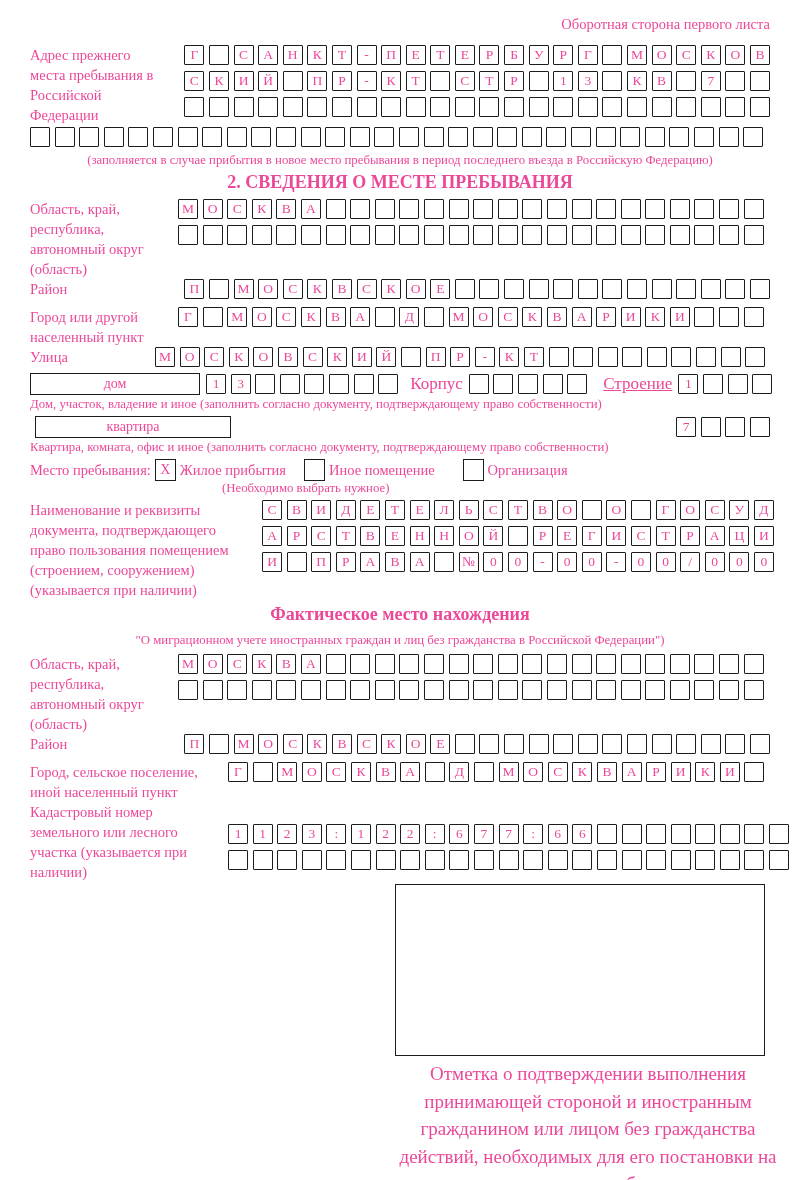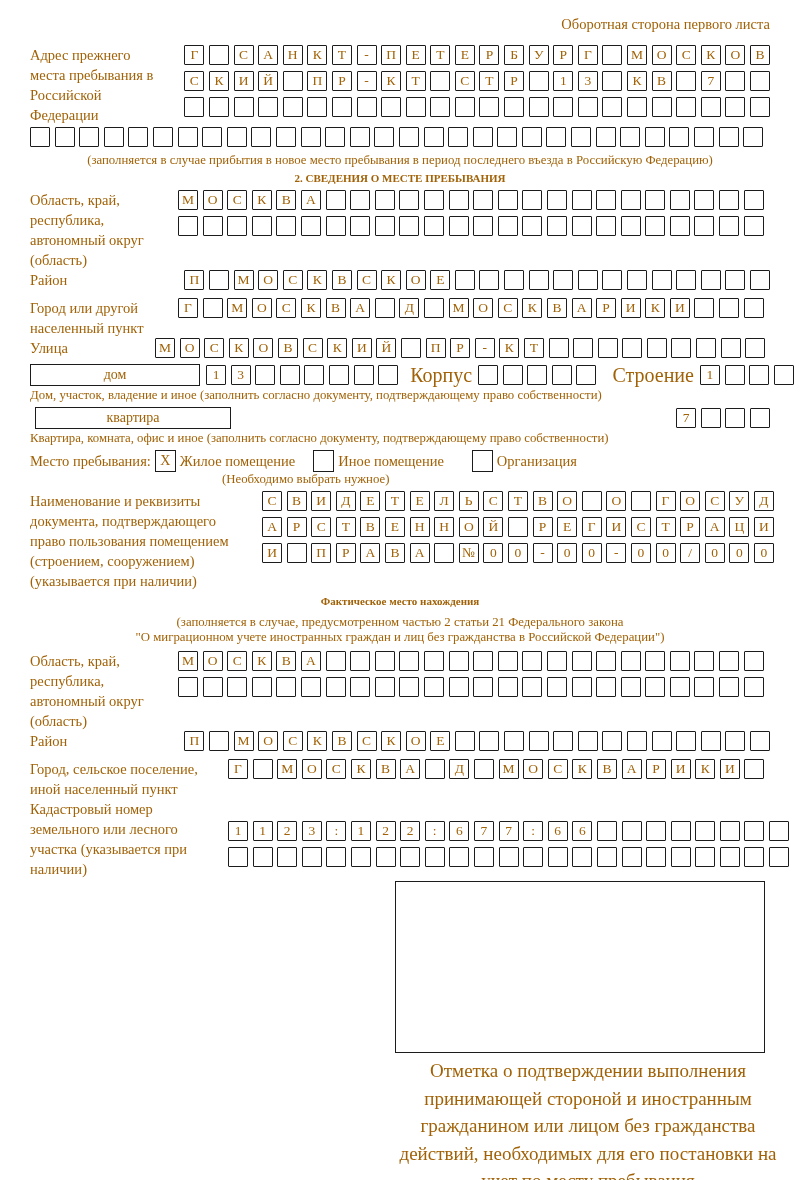--- a/index.html
+++ b/index.html
@@ -3,44 +3,44 @@
 <meta charset="utf-8">
 <style>
   html,body{margin:0;padding:0;background:#fff;}
   .page{
     position:relative;
     width:800px;height:1180px;
     box-sizing:border-box;
     padding:16px 30px 0 30px;
     background:#fff;
     font-family:"Liberation Serif","DejaVu Serif",serif;
-    color:#a16207;
+    color:#ec4899;
     overflow:hidden;
   }
   .hdr-note{text-align:right;font-size:14.5px;margin-bottom:12px;}
   .frow{display:flex;align-items:flex-start;}
   .flabel{flex-shrink:0;font-size:14.5px;line-height:1.38;padding-right:16px;box-sizing:border-box;}
   .w148{width:148px;} .w125{width:125px;} .w232{width:232px;} .w198{width:198px;}
   .cellcol{display:flex;flex-direction:column;}
   .cells{display:flex;gap:4.6px;margin-bottom:6px;}
   .cell{
     width:20px;height:20px;box-sizing:border-box;
     border:1.7px solid #1c1c1c;border-radius:1px;
     display:flex;align-items:center;justify-content:center;
     font-size:13.5px;line-height:1;
   }
   .caption{font-size:12.8px;}
   .center{text-align:center;}
-  .h2{font-size:11px;font-weight:bold;text-align:center;margin:4px 0 6px 0;}
+  .h2{font-size:18px;font-weight:bold;text-align:center;margin:4px 0 6px 0;}
   .bx{
     box-sizing:border-box;border:1.7px solid #1c1c1c;height:22px;
     display:flex;align-items:center;justify-content:center;
     font-size:14px;flex-shrink:0;
   }
-  .inline-lbl{font-size:20px;line-height:22px;white-space:nowrap;}
+  .inline-lbl{font-size:17px;line-height:22px;white-space:nowrap;}
   .chk{
     width:21px;height:22px;box-sizing:border-box;border:1.7px solid #1c1c1c;
     display:flex;align-items:center;justify-content:center;font-size:14px;flex-shrink:0;
   }
   .stayrow{display:flex;align-items:center;gap:4px;font-size:14.5px;margin-top:4px;}
   .bigbox{border:1.6px solid #1c1c1c;width:370px;height:172px;margin-left:365px;box-sizing:border-box;}
   .markcap{width:412px;margin-left:352px;text-align:center;font-size:19px;line-height:1.45;margin-top:4px;}
   .mb2{margin-bottom:2px;justify-content:space-between;} .mb4{margin-bottom:4px;} .mb6{margin-bottom:6px;}
 </style>
 </head>
@@ -331,21 +331,21 @@
         <span class="cell"></span>
       </div>
     <div class="inline-lbl" style="margin-left:6px;">Корпус</div>
     <div class="cells" style="margin-bottom:0;">
         <span class="cell"></span>
         <span class="cell"></span>
         <span class="cell"></span>
         <span class="cell"></span>
         <span class="cell"></span>
       </div>
-    <div class="inline-lbl" style="margin-left:10px;">Строение</div>
+    <div class="inline-lbl" style="margin-left:10px;text-decoration:underline;">Строение</div>
     <div class="cells" style="margin-bottom:0;">
         <span class="cell">1</span>
         <span class="cell"></span>
         <span class="cell"></span>
         <span class="cell"></span>
       </div>
   </div>
   <div class="caption mb4">Дом, участок, владение и иное (заполнить согласно документу, подтверждающему право собственности)</div>
 
   <div class="frow mb2" style="align-items:center;gap:20px;">
@@ -355,21 +355,21 @@
         <span class="cell"></span>
         <span class="cell"></span>
         <span class="cell"></span>
       </div>
   </div>
   <div class="caption mb4">Квартира, комната, офис и иное (заполнить согласно документу, подтверждающему право собственности)</div>
 
   <div class="stayrow">
     <span>Место пребывания:</span>
     <span class="chk">X</span>
-    <span>Жилое помещение</span>
+    <span>Жилое прибытия</span>
     <span class="chk" style="margin-left:14px;"></span>
     <span>Иное помещение</span>
     <span class="chk" style="margin-left:24px;"></span>
     <span>Организация</span>
   </div>
   <div class="caption mb4" style="margin-left:192px;">(Необходимо выбрать нужное)</div>
 
   <div class="frow mb2">
     <div class="flabel w232">Наименование и реквизиты документа, подтверждающего право пользования помещением (строением, сооружением) (указывается при наличии)</div>
     <div class="cellcol">
@@ -439,21 +439,20 @@
           <span class="cell">0</span>
           <span class="cell">/</span>
           <span class="cell">0</span>
           <span class="cell">0</span>
           <span class="cell">0</span>
         </div>
     </div>
   </div>
 
   <div class="h2" style="margin-top:4px;margin-bottom:8px;">Фактическое место нахождения</div>
-  <div class="caption center">(заполняется в случае, предусмотренном частью 2 статьи 21 Федерального закона</div>
   <div class="caption center mb6">"О миграционном учете иностранных граждан и лиц без гражданства в Российской Федерации")</div>
 
   <div class="frow">
     <div class="flabel w148">Область, край, республика, автономный округ (область)</div>
     <div class="cellcol">
       <div class="cells">
           <span class="cell">М</span>
           <span class="cell">О</span>
           <span class="cell">С</span>
           <span class="cell">К</span>

